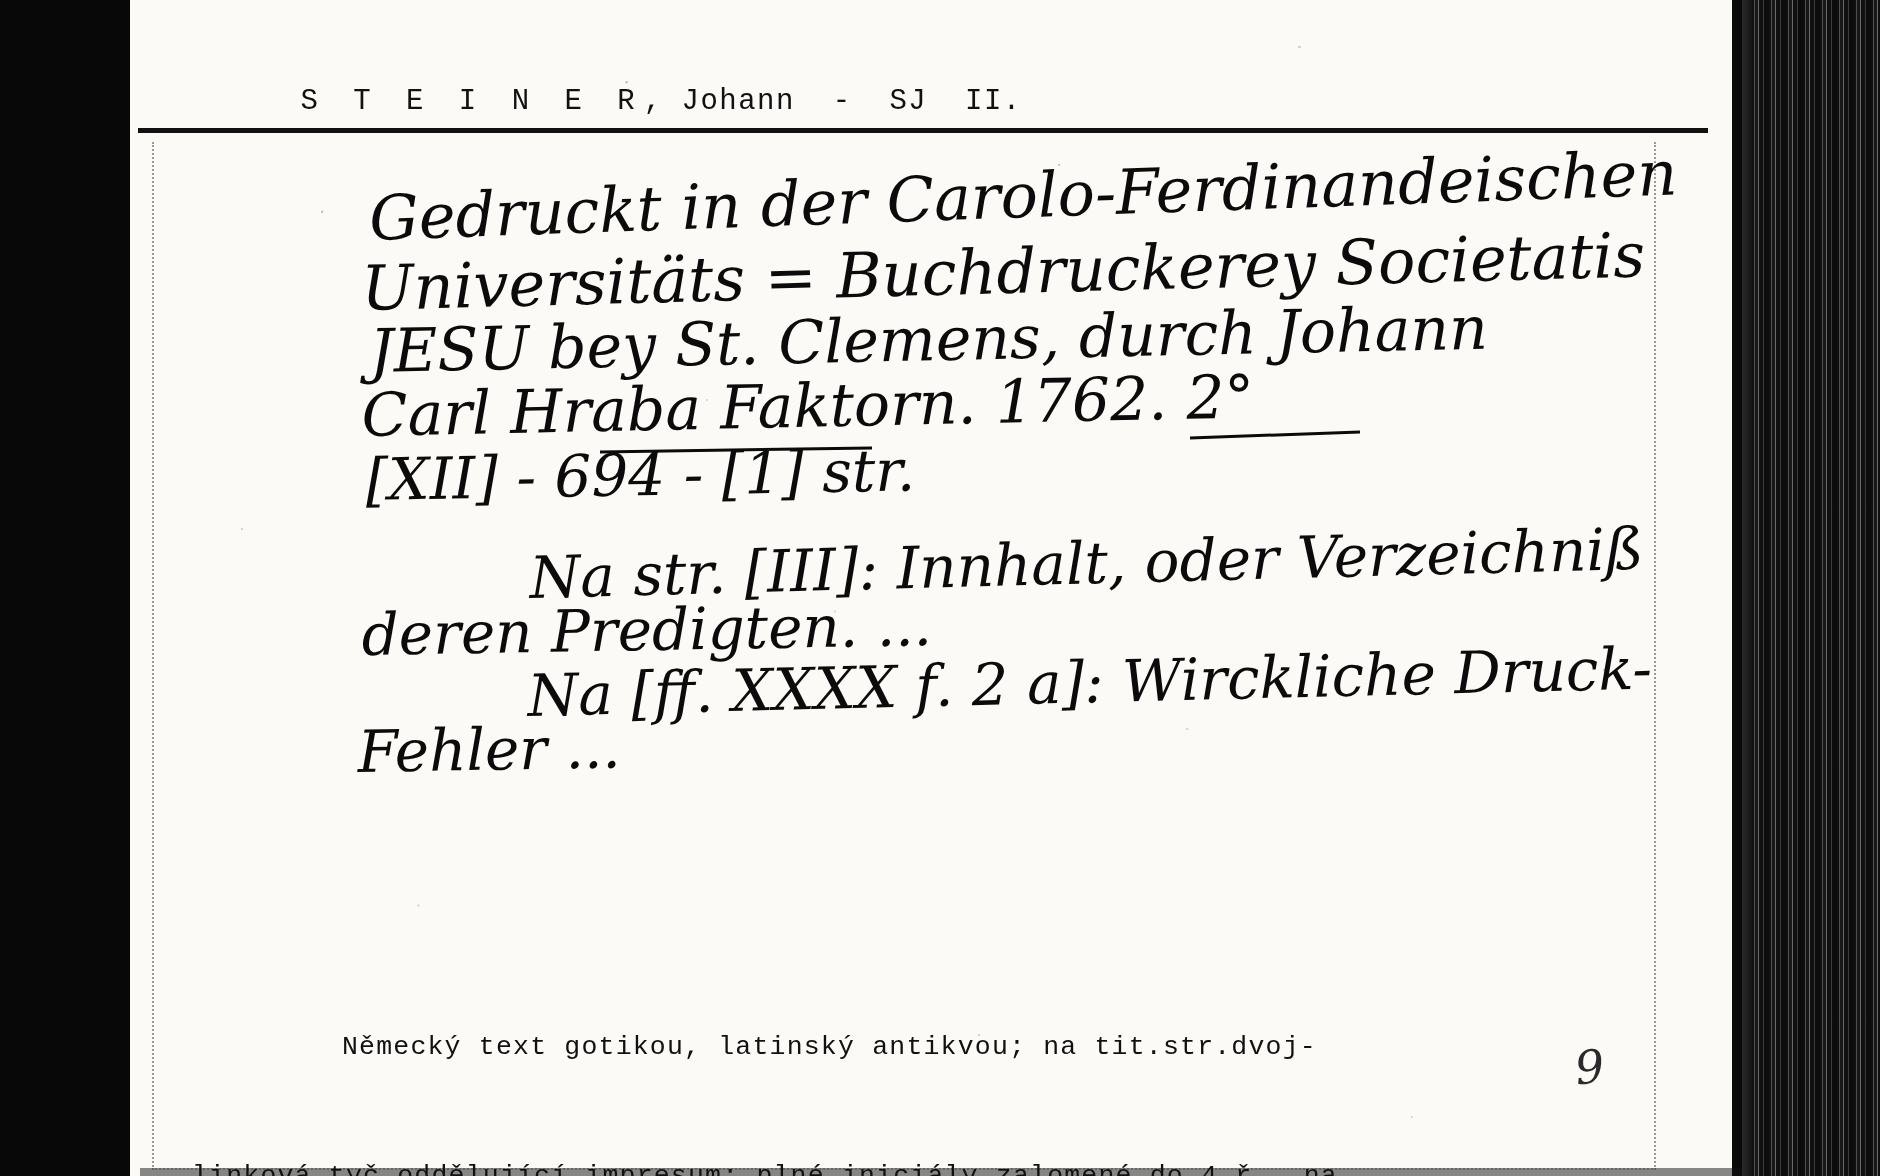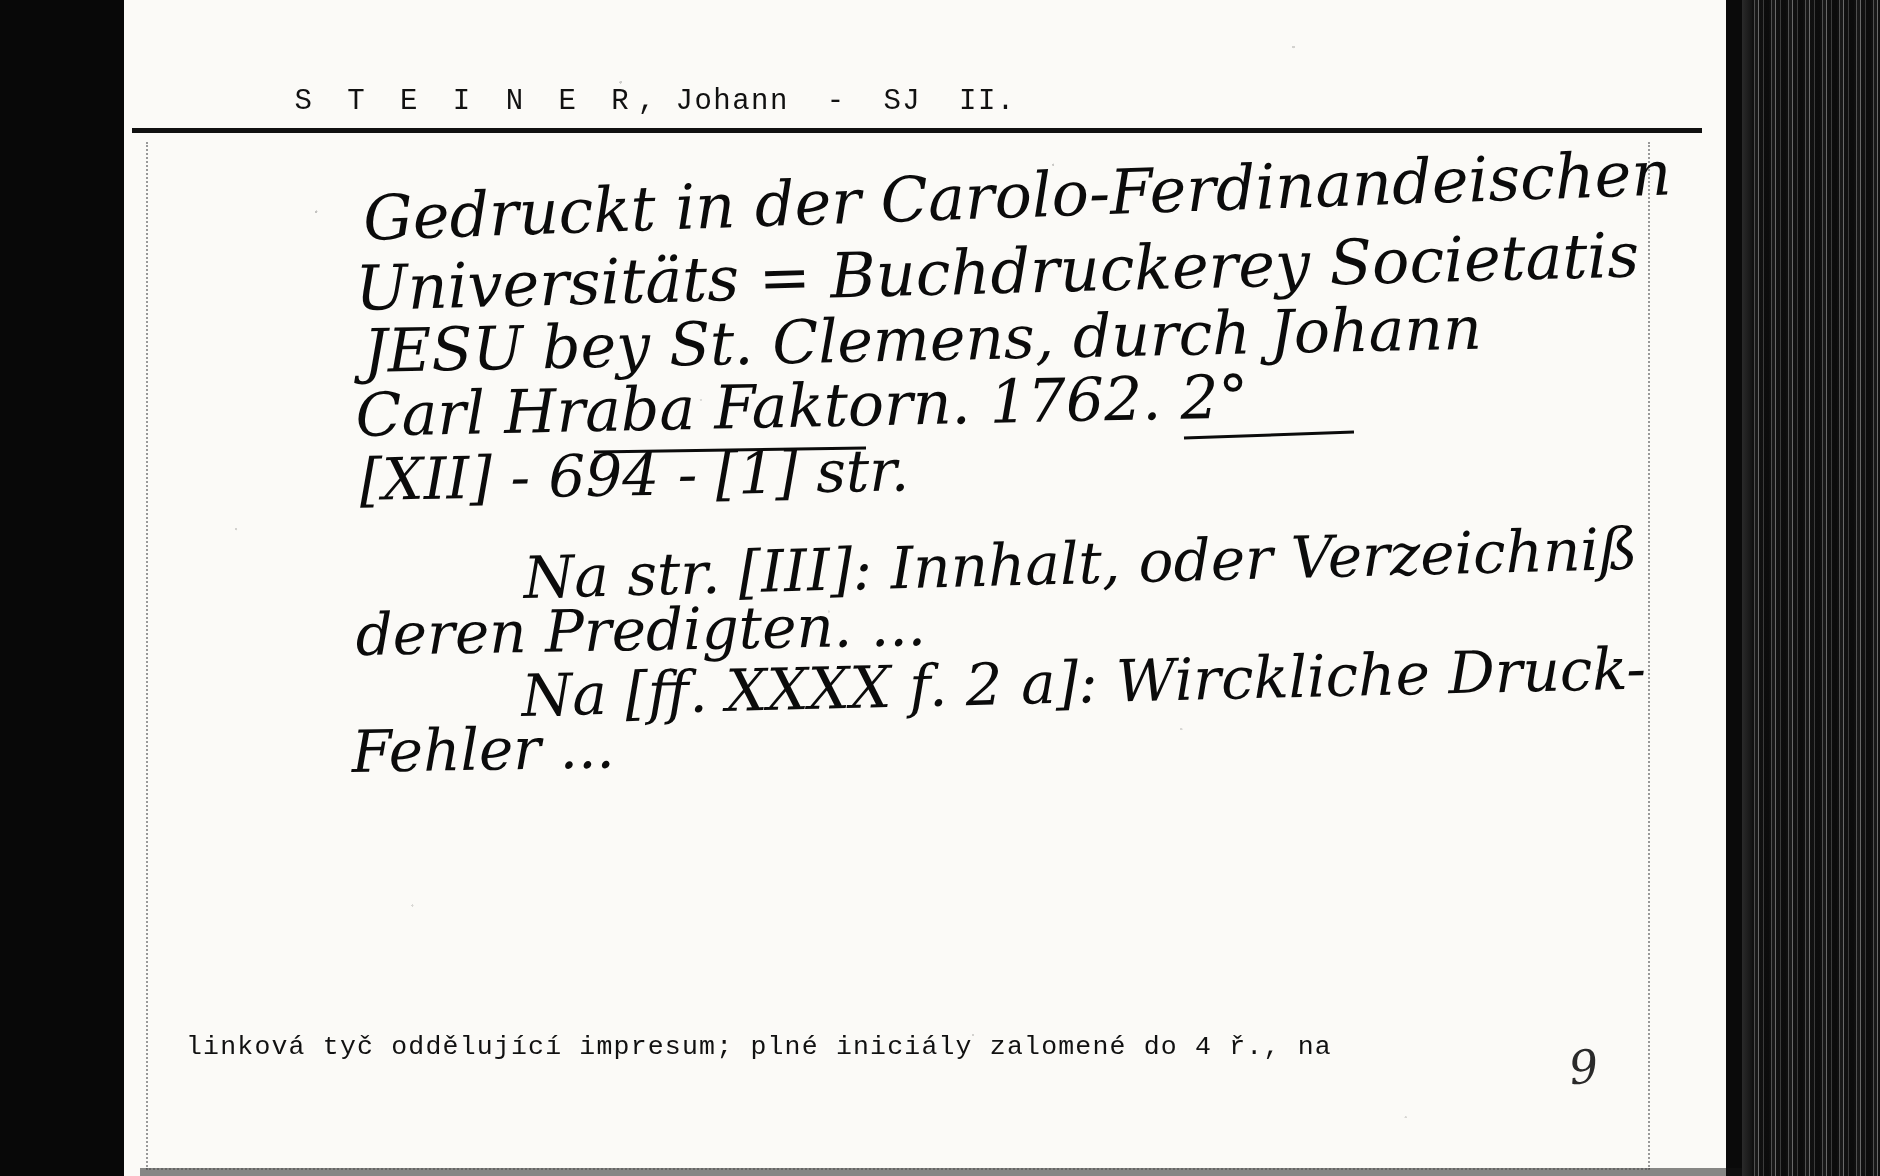--- a/index.html
+++ b/index.html
@@ -53,21 +53,21 @@
   .film-stripes2 {
     position: absolute;
     left: 1742px; top: 0;
     width: 16px; height: 1176px;
     background: linear-gradient(90deg, #2a2a2a, #080808);
   }
 
   
   .card {
     position: absolute;
-    left: 124px; top: 0;
+    left: 130px; top: 0;
     width: 1602px; height: 1176px;
     background: #fbfaf7;
     box-shadow: none;
   }
   .card-speckle {
     position: absolute;
     inset: 0;
     pointer-events: none;
     background-image:
       radial-gradient(circle at 12% 18%, rgba(0,0,0,.22) 0 1.1px, transparent 1.4px),
@@ -212,20 +212,21 @@
         <g>
           <text x="398" y="716" font-size="58" transform="rotate(-1.4 398 716)">Na [ff. XXXX f. 2 a]: Wirckliche Druck-</text>
         </g>
         <g>
           <text x="228" y="772" font-size="58" transform="rotate(-1 228 772)">Fehler ...</text>
         </g>
       </svg>
     </div>
 
     <div class="typed">
+      <div><span class="indent"></span><span>Německý text gotikou, latinský antikvou; na tit.str.dvoj-</span></div>
       <div><span>linková tyč oddělující impresum; plné iniciály zalomené do 4 ř., na</span></div>
       
     </div>
 
     <div class="pencil">9</div>
 
   </div>
 
   <div class="card-bottom-edge"></div>
 </div>

